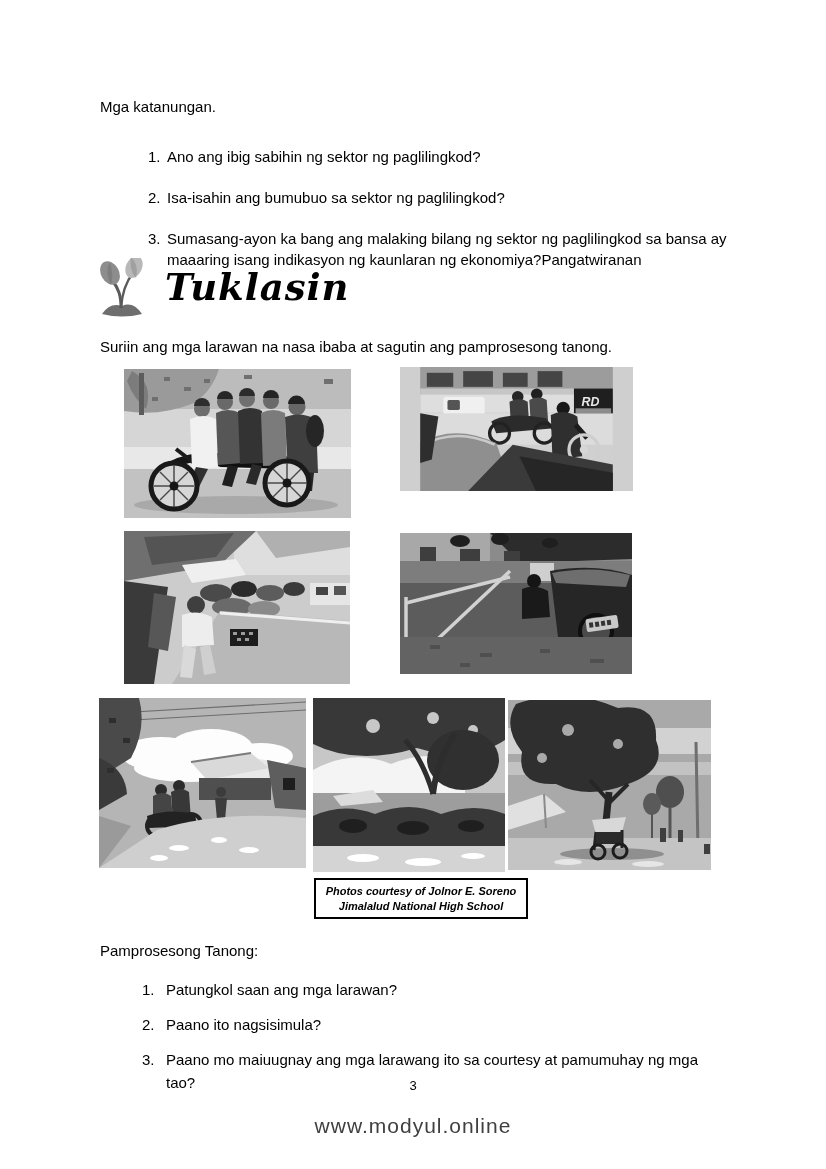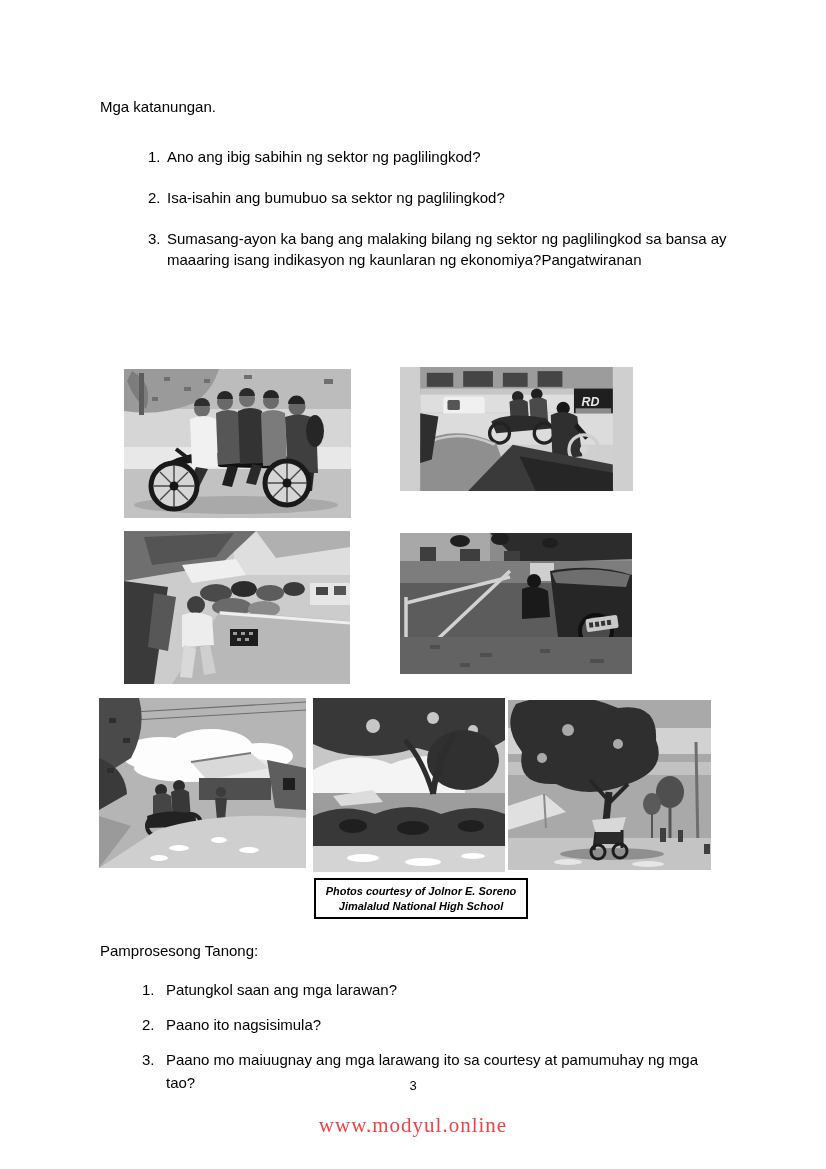--- a/index.html
+++ b/index.html
@@ -30,38 +30,53 @@
   .photo { position:absolute; overflow:hidden; background:#cfcfcf; }
   .photo svg { display:block; width:100%; height:100%; }
   .caption-box {
     position:absolute; left:314px; top:878px; width:214px; min-height:38px;
     border:2px solid #000; text-align:center; padding:4px 2px 3px 2px;
     font-size:11px; font-weight:bold; font-style:italic; line-height:1.35;
   }
   .page-number { left:0; top:1078px; width:100%; text-align:center; font-size:13px; }
   .watermark {
     left:0; top:1112px; width:100%; text-align:center;
-    font-size:21px; color:#ef4444; letter-spacing:1px;
-    font-family:Liberation Serif, serif;
+    font-size:21px; color:#404040; letter-spacing:1px;
+    font-family:Liberation Sans, sans-serif;
   }
 </style>
 </head>
 <body>
 
 <div class="page">
 
   <div class="abs" style="left:100px; top:97px;">Mga katanungan.</div>
 
   <ol class="plain qlist abs">
     <li>Ano ang ibig sabihin ng sektor ng paglilingkod?</li>
     <li>Isa-isahin ang bumubuo sa sektor ng paglilingkod?</li>
     <li>Sumasang-ayon ka bang ang malaking bilang ng sektor ng paglilingkod sa bansa ay maaaring isang indikasyon ng kaunlaran ng ekonomiya?Pangatwiranan</li>
   </ol>
 
-
+  <div class="tuklasin-row abs">
+    <span>
+      <svg width="48" height="60" viewBox="0 0 48 60">
+        <path d="M4,56 Q12,44 24,48 Q35,43 44,56 Q24,61 4,56 Z" fill="#6e6e6e"></path>
+        <path d="M23,50 C23,38 21,31 14,22" stroke="#5a5a5a" stroke-width="3" fill="none"></path>
+        <path d="M23,50 C24,36 27,25 35,15" stroke="#5a5a5a" stroke-width="2.4" fill="none"></path>
+        <ellipse cx="12" cy="15" rx="9" ry="12.5" transform="rotate(-28 12 15)" fill="#8d8d8d"></ellipse>
+        <path d="M12,4 Q6,14 13,27 Q16,18 12,4 Z" fill="#777" opacity="0.7"></path>
+        <ellipse cx="36" cy="9" rx="8" ry="11.5" transform="rotate(24 36 9)" fill="#b8b8b8"></ellipse>
+        <path d="M33,-1 Q41,7 38,20 Q31,12 33,-1 Z" fill="#9a9a9a" opacity="0.8"></path>
+      </svg>
+    </span>
+    <span class="tuklasin-title">Tuklasin</span>
+  </div>
+
+  <div class="abs" style="left:100px; top:337px;">Suriin ang mga larawan na nasa ibaba at sagutin ang pamprosesong tanong.</div>
 
   <div class="photo" style="left:124px; top:369px; width:227px; height:149px;" aria-label="Motorcycle (habal-habal) carrying several passengers">
     <svg viewBox="0 0 227 149">
       <rect width="227" height="149" fill="#d6d6d6"></rect>
       <rect y="0" width="227" height="40" fill="#bcbcbc"></rect>
       <path d="M0,0 L95,0 Q88,22 70,34 Q36,48 0,42 Z" fill="#9a9a9a"></path>
       <path d="M8,2 Q30,14 22,40 Q10,30 3,12 Z" fill="#7c7c7c"></path>
       <rect x="15" y="4" width="5" height="42" fill="#5c5c5c"></rect>
       <g fill="#6f6f6f">
         <rect x="40" y="8" width="6" height="4"></rect>

